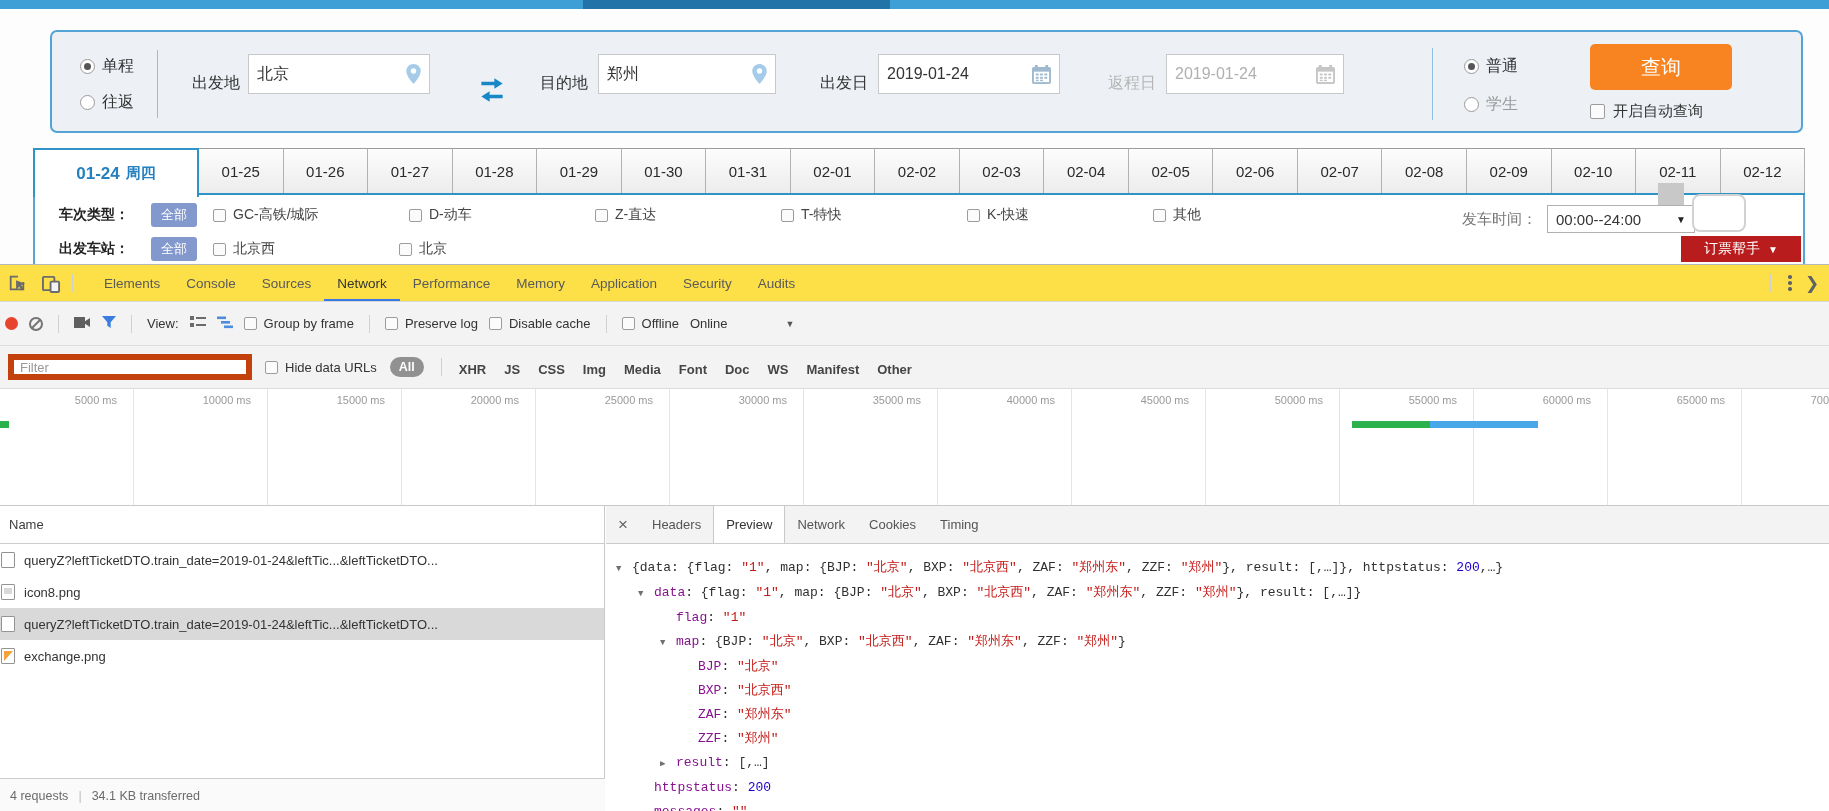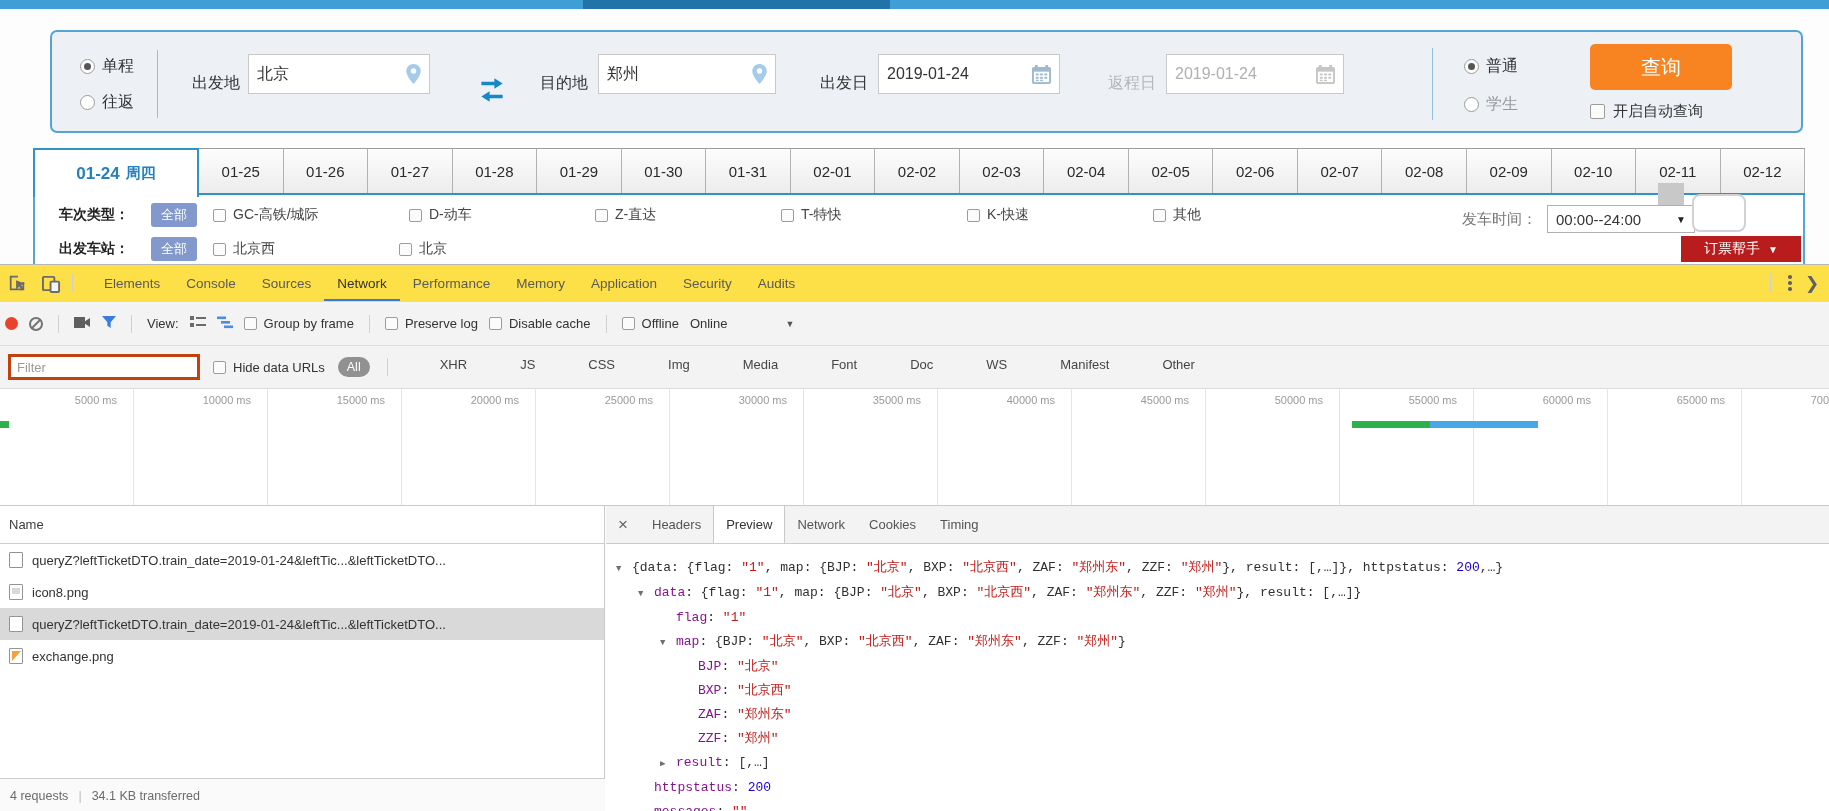--- a/index.html
+++ b/index.html
@@ -69,34 +69,34 @@
 
   .dt-toolbar { height:44px; background:#f3f3f3; border-bottom:1px solid #dcdcdc; display:flex; align-items:center; padding:0 5px; gap:11px; color:#333; }
   .rec-dot { width:13px; height:13px; border-radius:50%; background:#e8442d; cursor:pointer; }
   .clear-ic { width:14px; height:14px; border-radius:50%; border:2px solid #747474; position:relative; cursor:pointer; }
   .clear-ic::after { content:''; position:absolute; left:-1px; top:4.5px; width:12px; height:2px; background:#747474; transform:rotate(-45deg); }
   .tb-item { display:flex; align-items:center; gap:7px; cursor:pointer; }
   .online-dd { display:flex; align-items:center; cursor:pointer; }
   .online-dd .car { margin-left:58px; font-size:9px; color:#555; }
 
   .dt-filterbar { height:43px; background:#f3f3f3; border-bottom:1px solid #dcdcdc; display:flex; align-items:center; padding-left:8px; gap:13px; }
-  .flt-input { width:192px; height:26px; border:3px solid #c2410c; background:#fff; font-size:13px; padding:6px 6px;
+  .flt-input { width:244px; height:26px; border:6px solid #c2410c; background:#fff; font-size:13px; padding:6px 6px;
                font-family:"Liberation Sans",sans-serif; color:#333; outline:none; }
   .flt-input::placeholder { color:#9a9a9a; }
   .pill { background:#919191; color:#fff; border-radius:10px; padding:3px 9px; font-size:12.5px; cursor:pointer; }
-  .rtype { color:#454545; font-size:13px; cursor:pointer; margin-right:5px;margin-left:35px; }
+  .rtype { color:#454545; font-size:13px; cursor:pointer; margin-right:5px; }
 
   .timeline { position:relative; height:117px; background:#fff; border-bottom:1px solid #c9c9c9; display:flex; overflow:hidden; }
   .t-cell { width:134px; flex:none; border-right:1px solid #e4e4e4; font-size:11px; color:#9a9a9a; text-align:right; padding:5px 16px 0 0; }
   .t-bar { position:absolute; top:32px; height:7px; }
 
   .dt-main { position:relative; height:306px; }
   .name-panel { position:absolute; left:0; top:0; width:605px; height:306px; border-right:1px solid #c9c9c9; background:#fff; }
   .name-hdr { height:38px; border-bottom:1px solid #ccc; display:flex; align-items:center; padding-left:9px; color:#3c3c3c; font-size:13px; }
-  .req-row { height:32px; display:flex; align-items:center; gap:9px; padding-left:9px; font-size:13px; color:#333; white-space:nowrap; overflow:hidden; cursor:pointer; }
+  .req-row { height:32px; display:flex; align-items:center; gap:9px; padding-left:1px; font-size:13px; color:#333; white-space:nowrap; overflow:hidden; cursor:pointer; }
   .req-row.sel { background:#d9d9d9; }
   .ric { width:14px; height:16px; flex:none; background:#fff; border:1px solid #949494; border-radius:1px; position:relative; }
   .ric.img::after { content:''; position:absolute; left:2px; top:3px; width:8px; height:6px; background:#d8d8d8; }
   .ric.img-orange::after { content:''; position:absolute; left:2px; top:2px; border-left:9px solid #f5a23c; border-bottom:10px solid transparent; }
   .left-status { position:absolute; left:0; bottom:0; width:605px; height:34px; border-top:1px solid #ccc; background:#fafafa;
                  display:flex; align-items:center; gap:10px; padding-left:10px; font-size:12.5px; color:#6b6b6b; }
   .ls-sep { color:#c0c0c0; }
 
   .preview-panel { position:absolute; left:606px; top:0; right:0; height:306px; background:#fff; }
   .pv-tabbar { height:38px; background:#f3f3f3; border-bottom:1px solid #ccc; display:flex; align-items:stretch; }
@@ -391,21 +391,21 @@
         <span class="car" style="margin-left:58px; font-size:9px; color:#555;">▼</span>
       </span>
     </div>
 
     <div class="dt-filterbar">
       <input class="flt-input" placeholder="Filter" style="">
       <span class="tb-item">
           <span class="cb"></span>
           <span style="font-size:13px;color:#333;">Hide data URLs</span>
         </span>
-      <span id="rtypes" style="display:flex; align-items:flex-start; gap:13px;">
+      <span id="rtypes" style="display:flex; align-items:flex-end; gap:13px;font-weight:bold;">
           <span class="pill">All</span>
           <span class="dt-vdiv"></span>
           <span class="rtype">XHR</span>
           <span class="rtype">JS</span>
           <span class="rtype">CSS</span>
           <span class="rtype">Img</span>
           <span class="rtype">Media</span>
           <span class="rtype">Font</span>
           <span class="rtype">Doc</span>
           <span class="rtype">WS</span>

